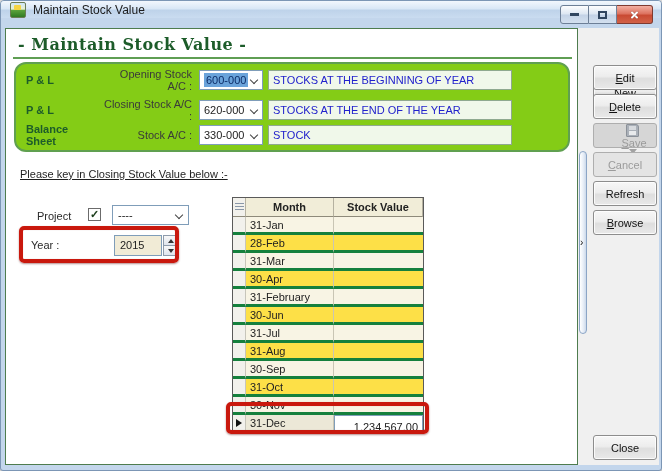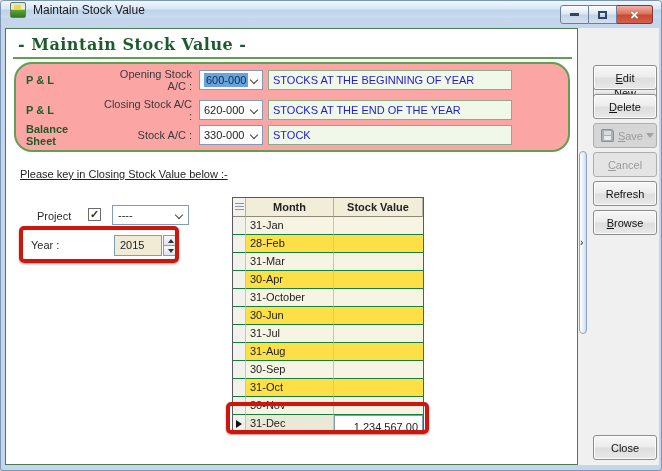--- a/index.html
+++ b/index.html
@@ -36,21 +36,21 @@
 
   
   .content { position:absolute; left:4px; top:27px; width:573px; height:437px;
              background:#fff; border:1px solid #4e7c4e; }
 
   .heading { position:absolute; left:12px; top:6px; font-family:"DejaVu Serif", serif;
              font-weight:bold; font-size:16px; color:#1d5c2a; letter-spacing:.5px; }
   .heading-rule { position:absolute; left:7px; right:5px; top:28px; height:2px; background:#5f9e53; }
 
   .acc-panel { position:absolute; left:8px; top:33px; width:556px; height:90px;
-               background:#fca5a5; border:2px solid #60a050; border-radius:18px; }
+               background:#84cc16; border:2px solid #60a050; border-radius:12px; }
   .acc-row { position:absolute; left:2px; right:2px; height:20px; display:flex; align-items:center; padding-left:8px; }
   .acc-group { flex:0 0 74px; font-weight:bold; color:#1d5c2a; }
   .acc-label { flex:0 0 92px; text-align:right; color:#3a3a3a; margin-right:7px; }
   .combo { flex:0 0 64px; height:20px; background:#fff; border:1px solid #7f9db9;
            display:flex; align-items:center; padding:0 4px; cursor:default; }
   .combo-val { line-height:12px; }
   .combo-val.hl { background:#6aa3da; color:#0c2d68; padding:1px 2px; }
   .chev { margin-left:auto; width:7px; height:7px; position:relative; flex:0 0 7px; }
   .chev::before { content:""; position:absolute; left:0; top:0; width:5px; height:5px;
                   border-right:1px solid #444; border-bottom:1px solid #444; transform:rotate(45deg); }
@@ -82,21 +82,21 @@
   .annotation { position:absolute; border:4px solid #c9180d; border-radius:5px;
                 box-shadow:0 1px 2px rgba(90,0,0,.45), inset 0 0 1px rgba(90,0,0,.3);
                 pointer-events:none; z-index:6; }
   .ann-year { left:13px; top:197px; width:160px; height:37px; }
   .ann-row  { left:220px; top:373px; width:203px; height:32px; }
 
   
   .grid { position:absolute; left:226px; top:168px; border:1px solid #5a5a5a; background:#fff; z-index:2; }
   .g-row { display:flex; height:18px; }
   .g-row.header { height:19px; background:#f1edd8; font-weight:bold; }
-  .g-cell { border-right:1px solid #c9c5b4; border-bottom:1px solid #15803d; overflow:hidden; white-space:nowrap; }
+  .g-cell { border-right:1px solid #c9c5b4; border-bottom:3px solid #15803d; overflow:hidden; white-space:nowrap; }
   .header .g-cell { border-bottom:1px solid #8e8a7a; border-right:1px solid #b5b1a0; }
   .c-sel { width:13px; background:#f2f1ec; border-right:1px solid #c7c5ba; display:flex;
            align-items:center; justify-content:center; }
   .c-month { width:88px; padding:2px 0 0 4px; }
   .c-value { width:89px; padding:2px 4px 0 0; text-align:right; border-right:none; }
   .header .c-month, .header .c-value { text-align:center; padding:3px 0 0 0; }
   .row-odd  .c-month, .row-odd  .c-value { background:#f8f4e4; }
   .row-even .c-month, .row-even .c-value { background:#fde047; }
   .row-selected .c-month { background:#ece8d7; }
   .row-selected .c-value { background:#fff; border:1px solid #7f9db9; padding-top:5px; }
@@ -113,21 +113,21 @@
   .splitter-arrow { position:absolute; left:0px; top:86px; font-size:10px; color:#111; line-height:10px; }
 
   .btn { position:absolute; left:15px; width:64px; height:25px; border:1px solid #8d8d8d; border-radius:3px;
          background:linear-gradient(180deg,#f7f7f7,#ededed 45%,#dedede 55%,#e9e9e9);
          font-family:"Liberation Sans",sans-serif; font-size:11px; color:#111;
          display:flex; align-items:center; justify-content:center; cursor:pointer;
          box-shadow:inset 0 0 0 1px rgba(255,255,255,.8); }
   .btn u { text-decoration:underline; }
   .btn.disabled { color:#9b9b9b; cursor:default; border-color:#aeaeae;
          background:#e4e4e4; box-shadow:none; }
-  .btn.save-btn { background:#d6d6d6; justify-content:flex-end; padding-left:18px; }
+  .btn.save-btn { background:#d6d6d6; justify-content:flex-start; padding-left:18px;flex-direction:column; }
   .save-sep { width:1px; height:17px; background:#bdbdbd; margin:0 3px 0 auto; }
   .save-arrow { width:0; height:0; border-left:4px solid transparent; border-right:4px solid transparent;
          border-top:5px solid #a2a2a2; margin-right:2px; }
   .floppy { width:13px; height:13px; margin-right:4px; position:relative; background:#aab0b8;
             border:1px solid #8b9199; border-radius:1px 3px 1px 1px; flex:0 0 13px; }
   .floppy::before { content:""; position:absolute; left:2px; top:1px; width:7px; height:4px; background:#d7dade; }
   .floppy::after  { content:""; position:absolute; left:2px; bottom:1px; width:7px; height:4px; background:#e8eaec; }
   .btn.close-btn { top:auto; bottom:5px; }
 </style>
 </head>
@@ -230,21 +230,21 @@
           <div class="g-cell c-month">31-Mar</div>
           <div class="g-cell c-value"></div>
         </div>
         <div class="g-row row-even">
           <div class="g-cell c-sel"></div>
           <div class="g-cell c-month">30-Apr</div>
           <div class="g-cell c-value"></div>
         </div>
         <div class="g-row row-odd">
           <div class="g-cell c-sel"></div>
-          <div class="g-cell c-month">31-October</div>
+          <div class="g-cell c-month">31-February</div>
           <div class="g-cell c-value"></div>
         </div>
         <div class="g-row row-even">
           <div class="g-cell c-sel"></div>
           <div class="g-cell c-month">30-Jun</div>
           <div class="g-cell c-value"></div>
         </div>
         <div class="g-row row-odd">
           <div class="g-cell c-sel"></div>
           <div class="g-cell c-month">31-Jul</div>

